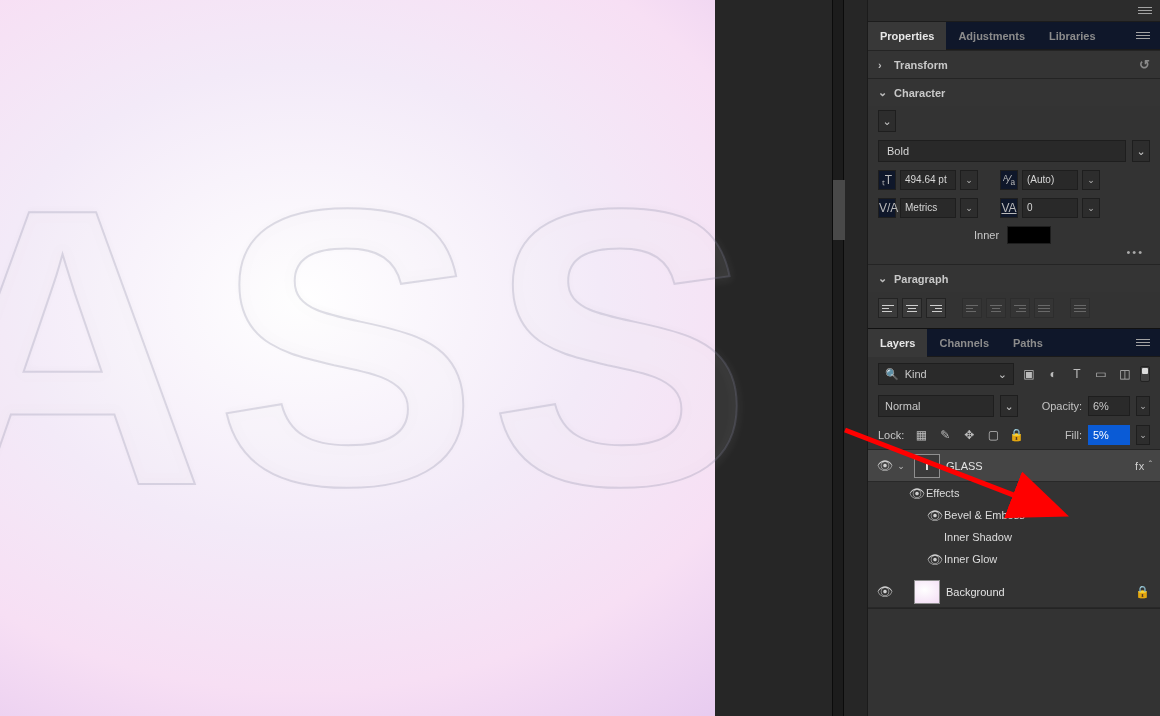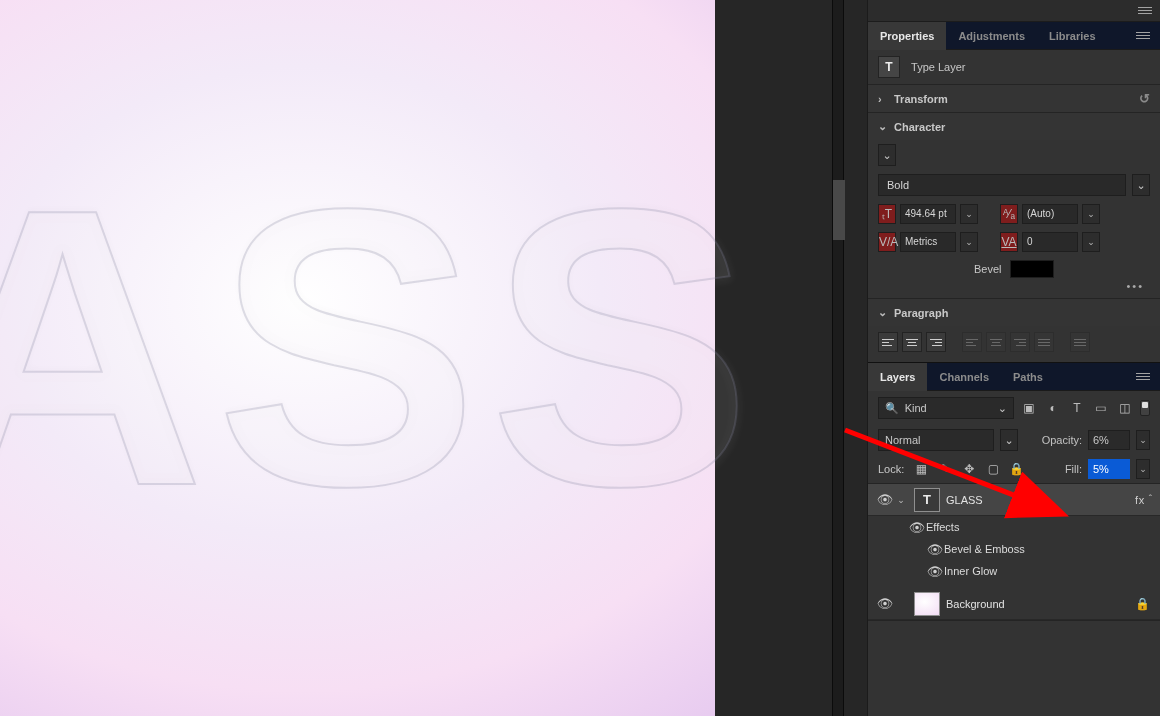--- a/index.html
+++ b/index.html
@@ -161,21 +161,21 @@
   .value-grid {
     display: grid;
     grid-template-columns: 18px 56px 18px 14px 18px 56px 18px;
     gap: 4px;
     padding: 4px 10px;
     align-items: center;
   }
   .value-grid .micro-icon {
     color: #bababa; font-size: 12px; text-align:center;
     border: 1px solid #1e1e1e;
-    background: #7f1d1d;
+    background: #0f172a;
     height: 20px; line-height:18px;
   }
   .value-grid .val {
     height: 20px;
     background: #292929;
     border: 1px solid #1e1e1e;
     line-height: 18px;
     padding: 0 4px;
     color: #d6d6d6;
     font-size: 10px;
@@ -341,24 +341,20 @@
     <div class="tab">Libraries</div>
     <div class="right">
       <div class="hlines">
           <span></span>
           <span></span>
           <span></span>
         </div>
     </div>
   </div>
 
-  <div class="section">
-    <span class="chip">T</span>
-    <span class="chip-label">Type Layer</span>
-  </div>
 
   <div class="collapsible">
     <span class="chevron">›</span>
     <span>Transform</span>
     <span class="end-icon">↺</span>
   </div>
 
   <div class="collapsible">
     <span class="chevron">⌄</span>
     <span>Character</span>
@@ -385,21 +381,21 @@
     <div class="micro-icon">V/A</div>
     <div class="val">Metrics</div>
     <div class="chev">⌄</div>
     <div class="spacer"></div>
     <div class="micro-icon" style="text-decoration:underline;">VA</div>
     <div class="val">0</div>
     <div class="chev">⌄</div>
   </div>
 
   <div class="color-row">
-    <span class="lbl">Bevel</span>
+    <span class="lbl">Inner</span>
     <div class="swatch"></div>
   </div>
   <div class="dots">•••</div>
 
   <div class="collapsible">
     <span class="chevron">⌄</span>
     <span>Paragraph</span>
   </div>
 
   <div class="align-row">
@@ -511,20 +507,24 @@
 
       <div class="sub-eff">
         <span class="eye">👁</span>
         <span>Effects</span>
       </div>
       <div class="sub-eff" style="padding-left:58px">
         <span class="eye">👁</span>
         <span>Bevel &amp; Emboss</span>
       </div>
       <div class="sub-eff" style="padding-left:58px">
+        <span class="eye" style="visibility:hidden">👁</span>
+        <span>Inner Shadow</span>
+      </div>
+      <div class="sub-eff" style="padding-left:58px">
         <span class="eye">👁</span>
         <span>Inner Glow</span>
       </div>
 
       <div class="layer" style="margin-top:6px;">
         <span class="eye">👁</span>
         <span class="chev-exp" style="visibility:hidden">⌄</span>
         <span class="thumb bg"></span>
         <span class="name">Background</span>
         <span class="lock">🔒</span>

